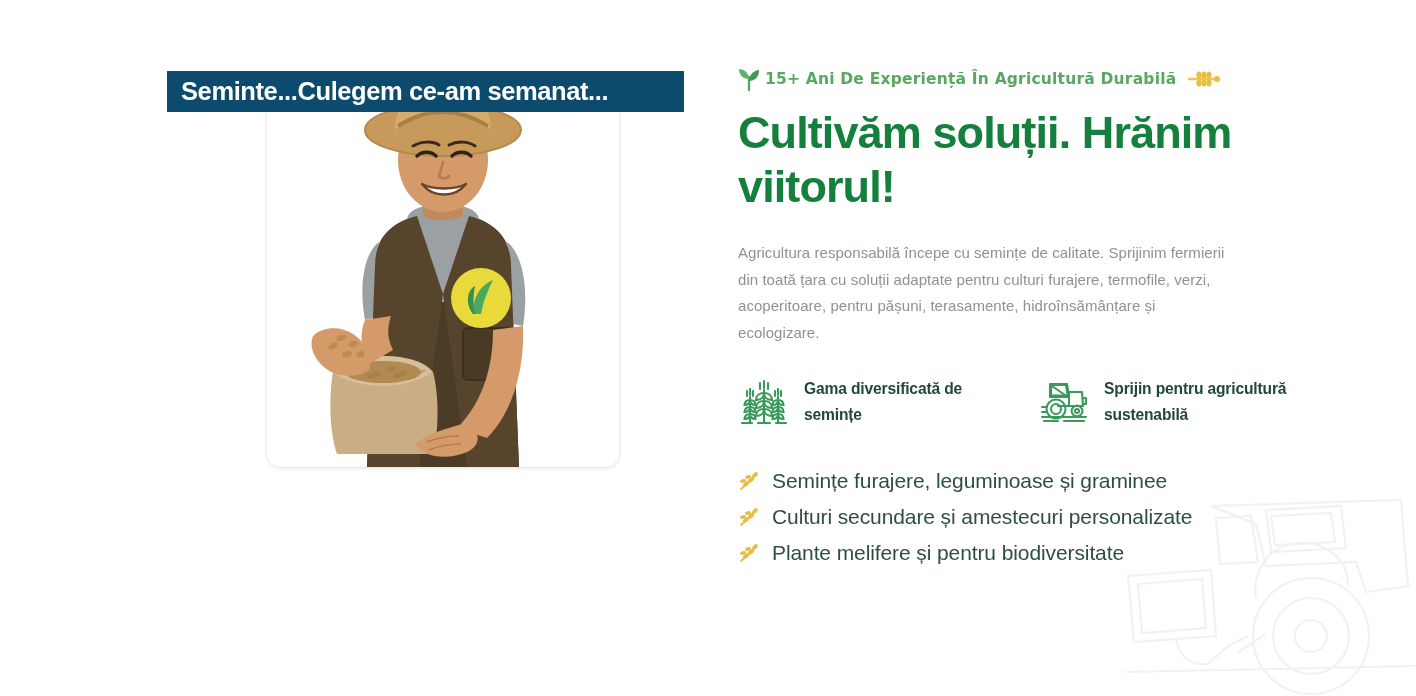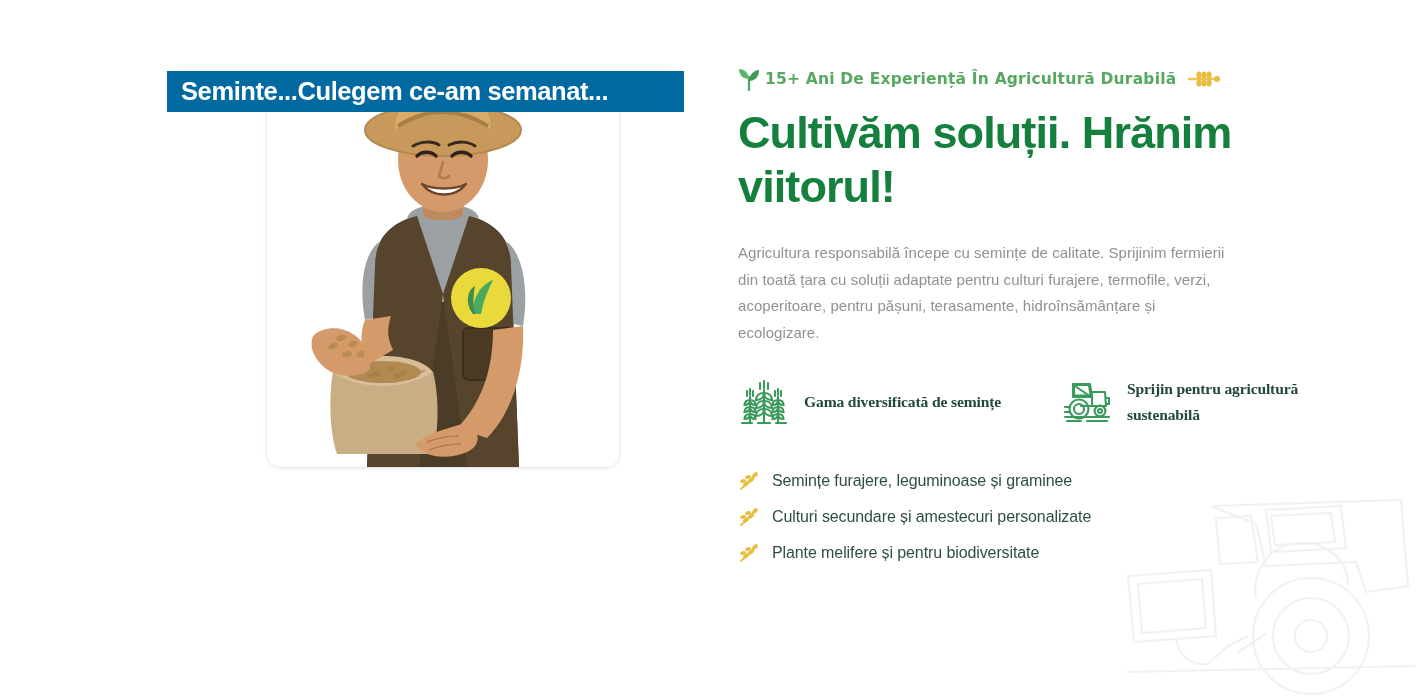--- a/index.html
+++ b/index.html
@@ -47,21 +47,21 @@
     height: 100%;
     flex: 0 0 735px;
   }
 
   .ribbon {
     position: absolute;
     left: 167px;
     top: 71px;
     width: 517px;
     height: 41px;
-    background: #0369a1;
+    background: #0c4a6e;
     display: flex;
     align-items: center;
     padding: 0 14px;
     z-index: 4;
     overflow: hidden;
   }
   .ribbon-text {
     color: #ffffff;
     font-size: 25.5px;
     font-weight: 700;
@@ -128,23 +128,22 @@
     line-height: 1.77;
     color: #8d9296;
     max-width: 500px;
     margin-bottom: 30px;
     letter-spacing: 0.05px;
   }
 
   
   .features {
     display: flex;
-    gap: 45px;
+    gap: 22px;
     margin-bottom: 34px;
-    font-family: Liberation Serif, serif;
   }
   .feature {
     display: flex;
     align-items: center;
     gap: 14px;
     width: 278px;
   }
   .feature-icon { width: 52px; height: 52px; flex: 0 0 52px; }
   .feature-icon svg { width: 100%; height: 100%; display: block; }
   .feature-text {
@@ -159,21 +158,21 @@
   .bullets { list-style: none; }
   .bullet {
     display: flex;
     align-items: center;
     gap: 12px;
     height: 36px;
   }
   .bullet-icon { width: 22px; height: 20px; flex: 0 0 22px; }
   .bullet-icon svg { width: 100%; height: 100%; display: block; }
   .bullet-label {
-    font-size: 16px;
+    font-size: 21px;
     color: #2e4f3e;
     letter-spacing: -0.1px;
   }
 </style>
 </head>
 <body>
 
 <div class="watermark">
   <svg viewBox="0 0 300 230" xmlns="http://www.w3.org/2000/svg" aria-hidden="true">
     <g fill="none" stroke="#6d6d6d" stroke-width="2.2">

